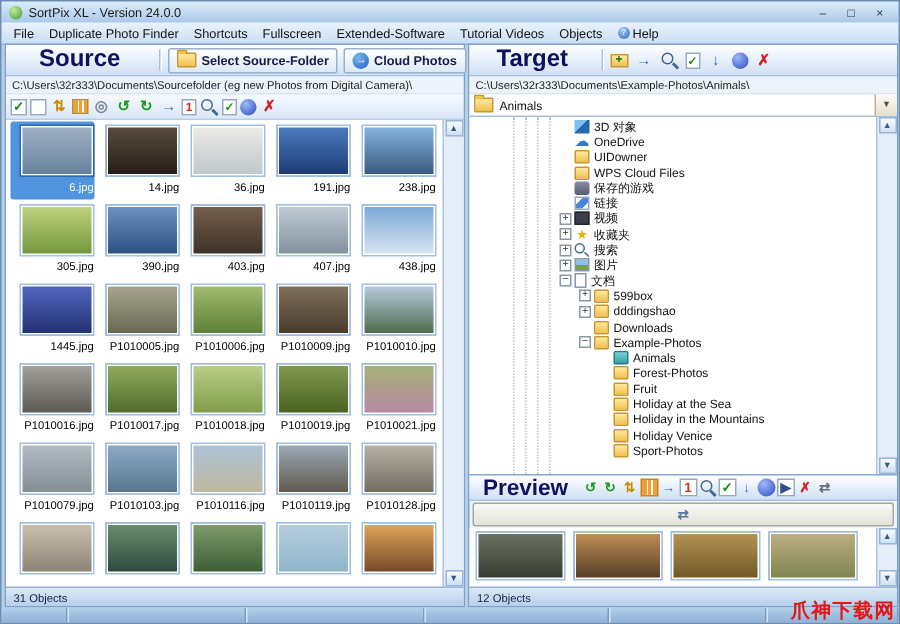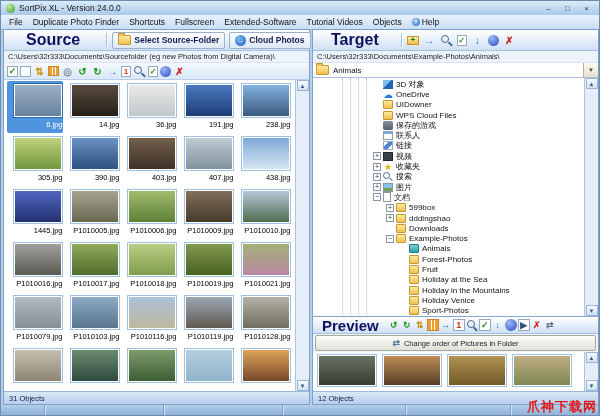--- a/index.html
+++ b/index.html
@@ -327,26 +327,20 @@
           </div>
           <div class="tree-row">
             <span style="width: 40px; flex: 0 0 auto;"></span>
             <span class="exp none">+</span>
             <span class="ti ti-game"></span>
             <span>保存的游戏</span>
           </div>
           <div class="tree-row">
             <span style="width: 40px; flex: 0 0 auto;"></span>
             <span class="exp none">+</span>
-            <span class="ti ti-contact"></span>
-            <span>联系人</span>
-          </div>
-          <div class="tree-row">
-            <span style="width: 40px; flex: 0 0 auto;"></span>
-            <span class="exp none">+</span>
             <span class="ti ti-link"></span>
             <span>链接</span>
           </div>
           <div class="tree-row">
             <span style="width: 40px; flex: 0 0 auto;"></span>
             <span class="exp">+</span>
             <span class="ti ti-video"></span>
             <span>视频</span>
           </div>
           <div class="tree-row">
@@ -461,21 +455,20 @@
           <span class="tbico sheet" style="color: rgb(26, 138, 26);">✓</span>
           <span class="tbico" style="color: rgb(47, 111, 208);">↓</span>
           <span class="tbico globe"></span>
           <span class="tbico box" style="color: rgb(48, 80, 128);">▶</span>
           <span class="tbico" style="color: rgb(208, 32, 32);">✗</span>
           <span class="tbico" style="color: rgb(96, 112, 128);">⇄</span>
         </span>
     </div>
     <div class="orderbtn">
       <span class="ordico">⇄</span>
-      <span>Change order of Pictures in Folder</span>
     </div>
     <div class="pvthumbs">
       <div class="pvgrid">
           <div class="thumb-cell">
             <div class="thumb-img" style="background: linear-gradient(rgb(109, 115, 100), rgb(53, 59, 48));"></div>
           </div>
           <div class="thumb-cell">
             <div class="thumb-img" style="background: linear-gradient(rgb(194, 143, 87), rgb(82, 60, 36));"></div>
           </div>
           <div class="thumb-cell">

